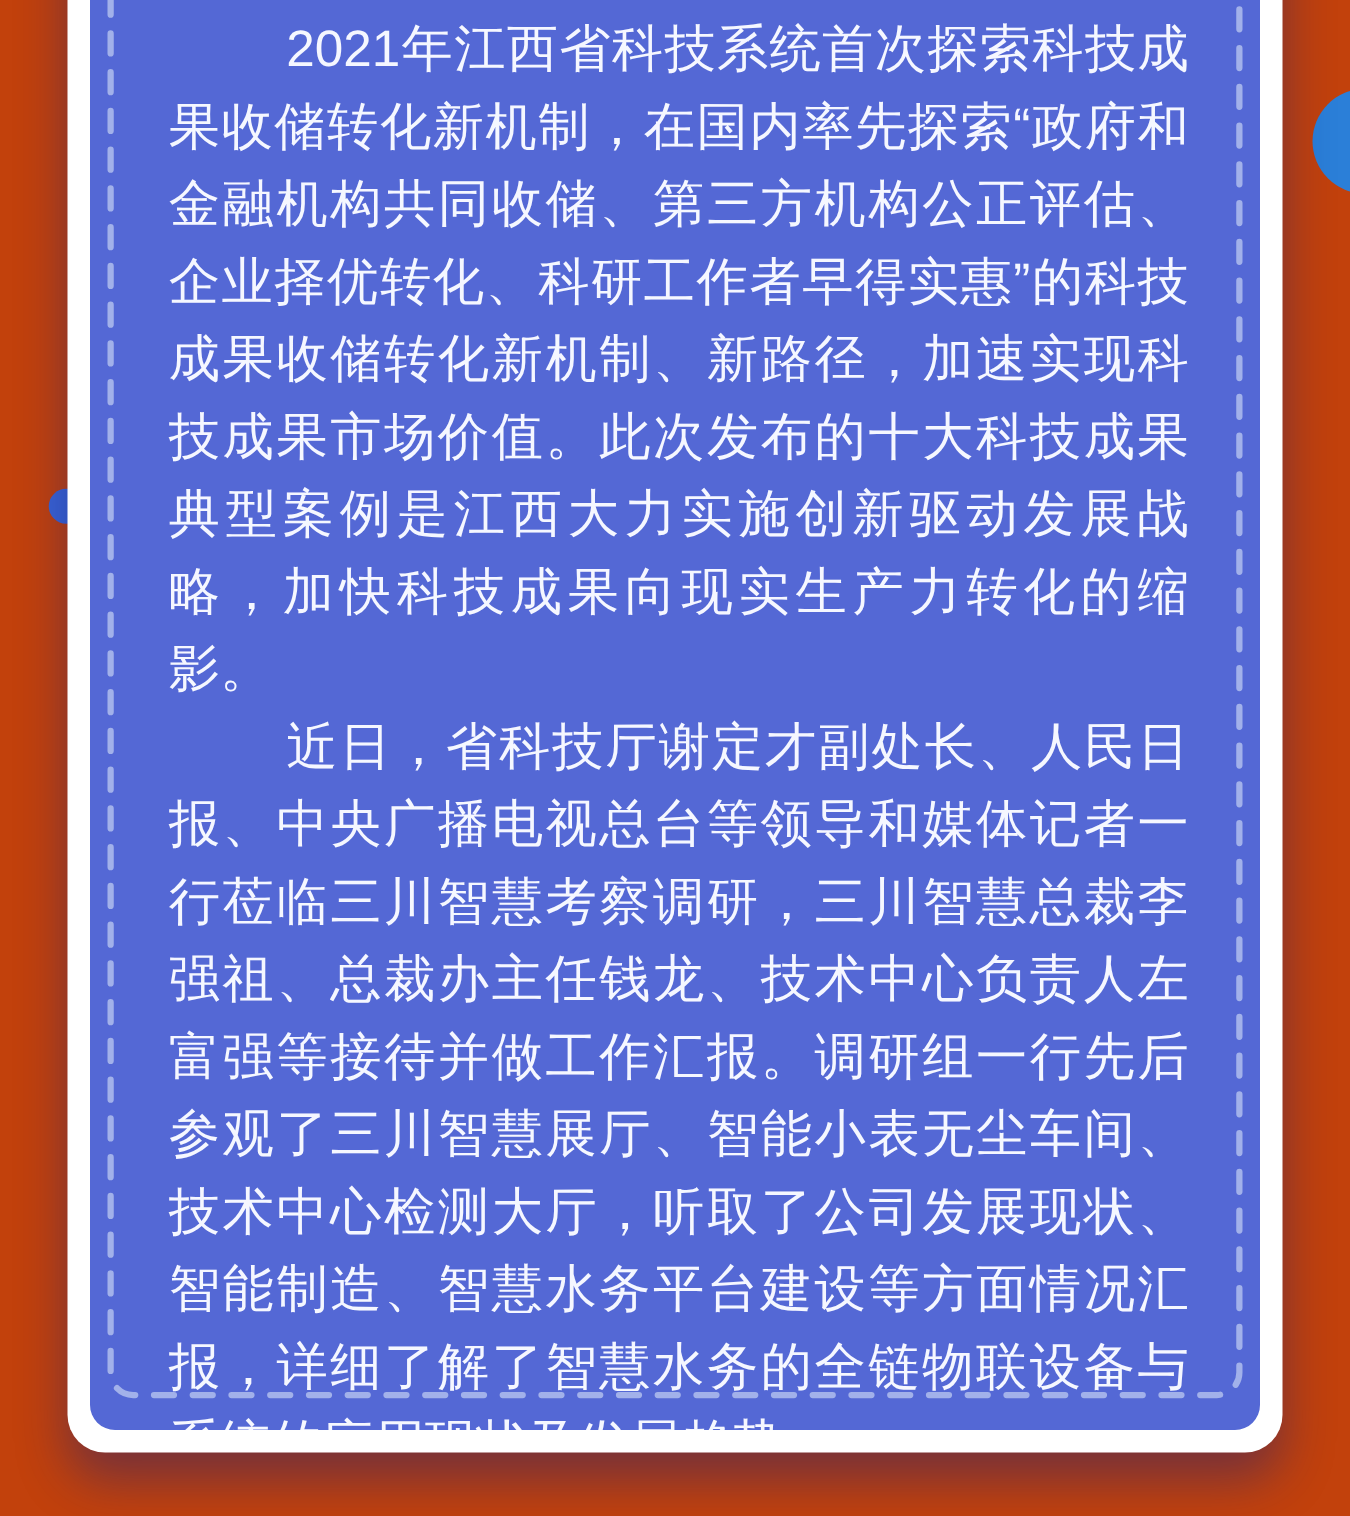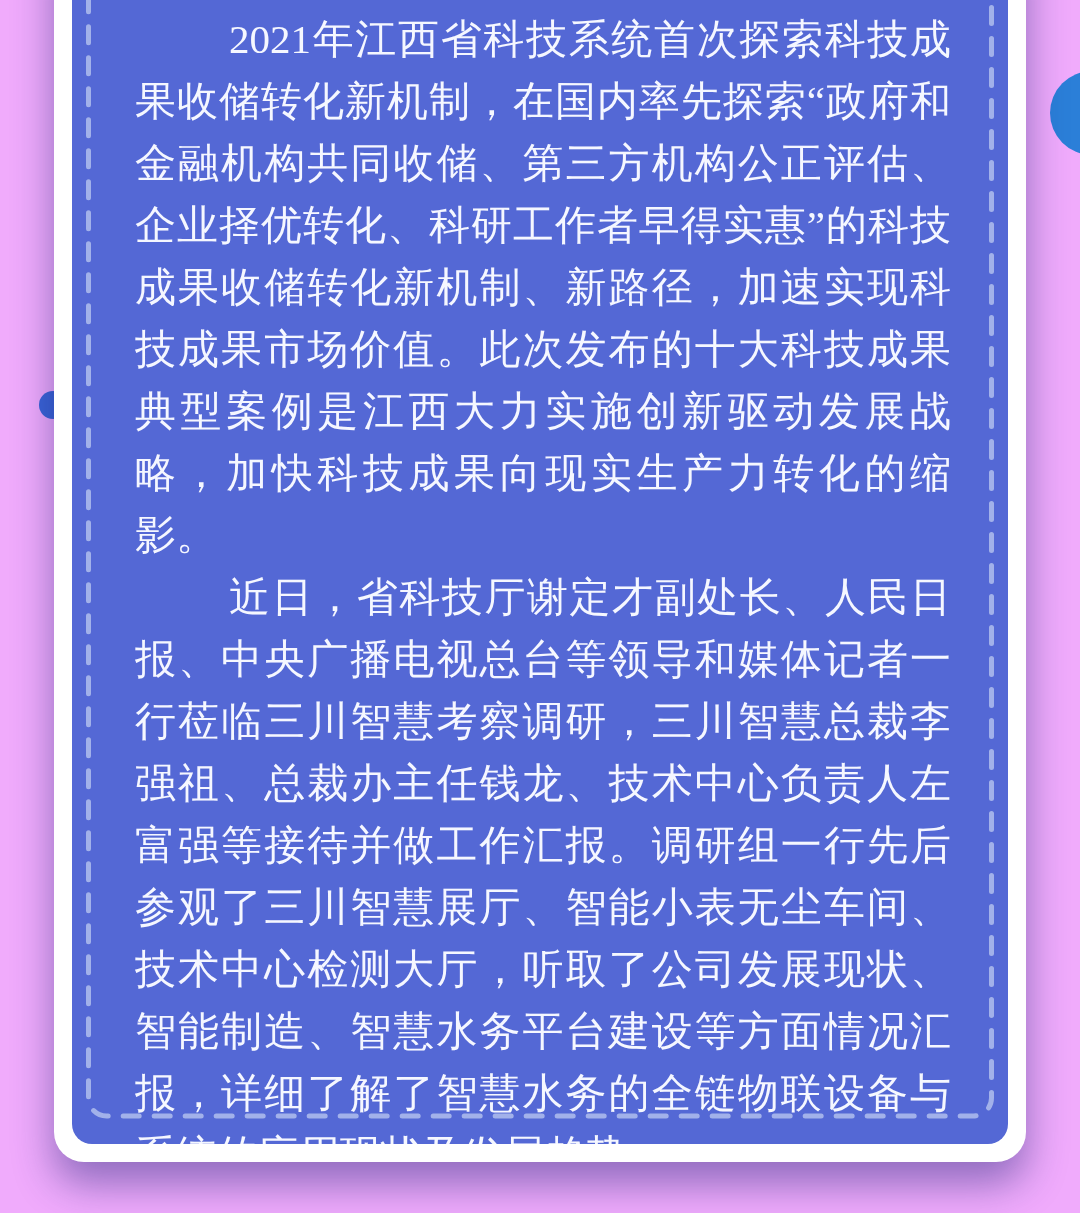--- a/index.html
+++ b/index.html
@@ -7,23 +7,22 @@
     padding: 0;
     width: 1080px;
     height: 1213px;
     overflow: hidden;
     font-family: "Liberation Sans", "DejaVu Sans", sans-serif;
   }
   .stage {
     position: relative;
     width: 1080px;
     height: 1213px;
-    background: #f0abfc;
+    background: #c2410c;
     overflow: hidden;
-    font-family: Liberation Serif, serif;
   }
   
   .deco-circle {
     position: absolute;
     border-radius: 50%;
   }
   .deco-circle.right {
     width: 84px;
     height: 84px;
     left: 1050px;

